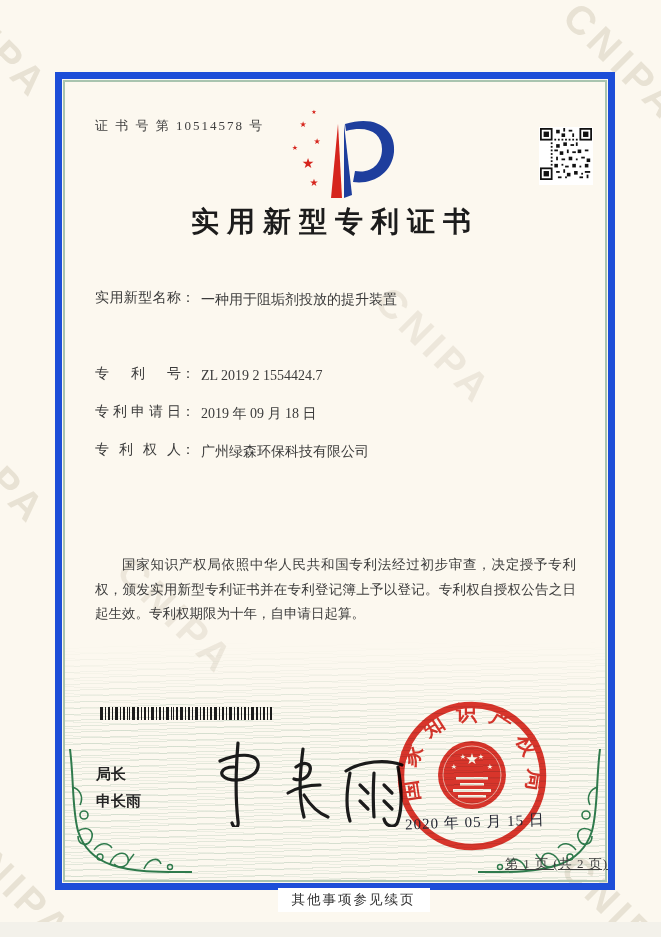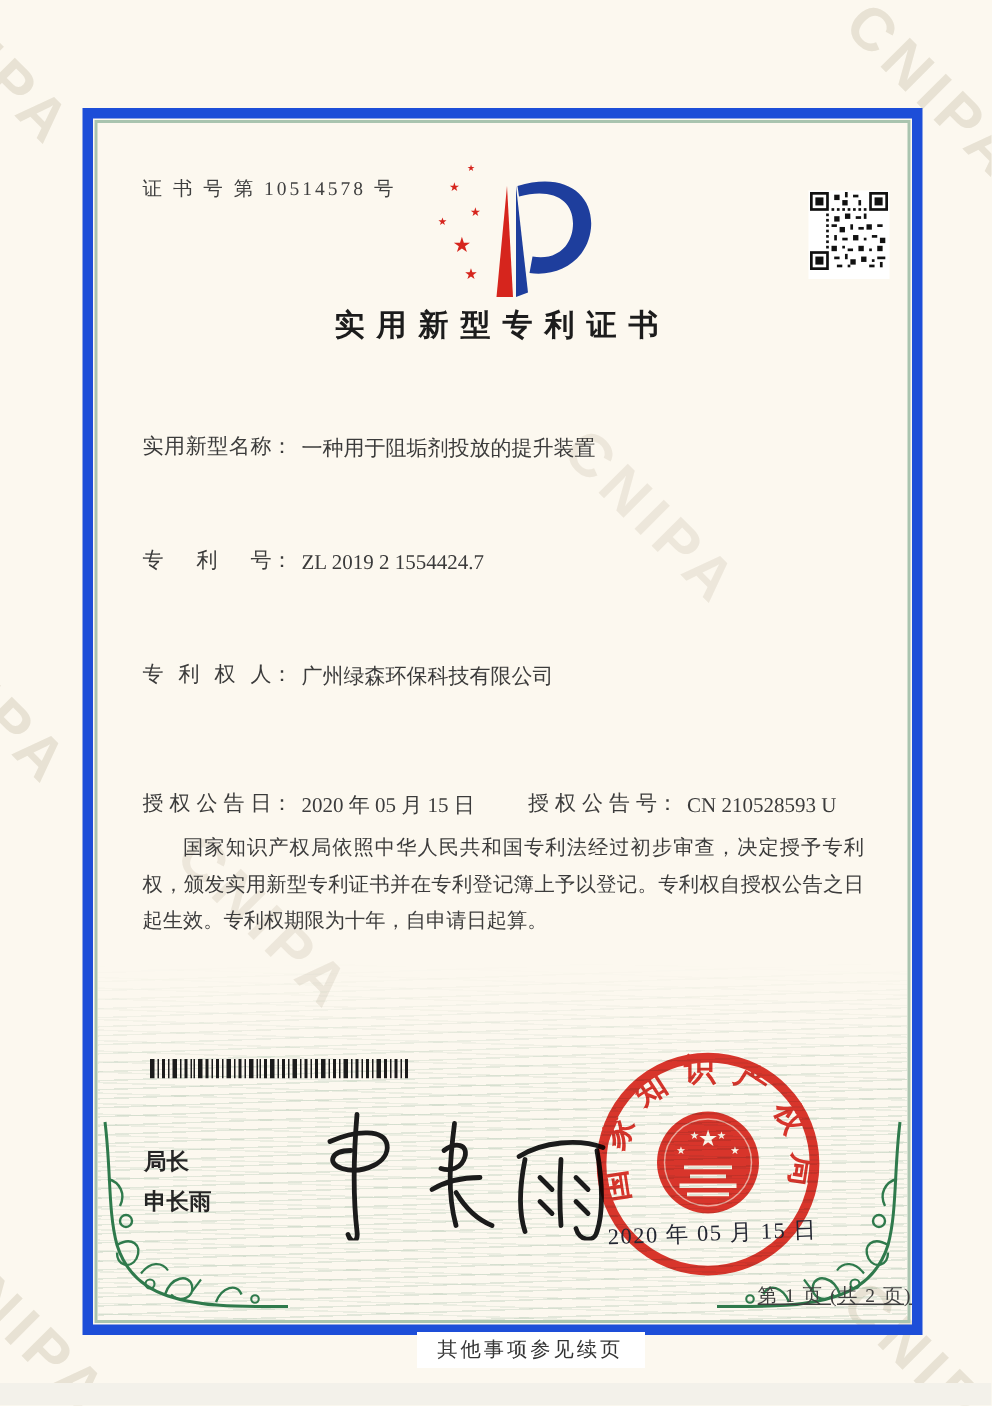--- a/index.html
+++ b/index.html
@@ -39,21 +39,21 @@
       repeating-linear-gradient(178deg, rgba(123,163,133,0.20) 0 1px, transparent 1px 6px),
       repeating-linear-gradient(182deg, rgba(123,163,133,0.13) 0 1px, transparent 1px 7px);
     -webkit-mask-image:linear-gradient(180deg,transparent,#000 35%);
     mask-image:linear-gradient(180deg,transparent,#000 35%);
   }
   .cert-no{position:absolute;left:33px;top:38px;font-size:13px;letter-spacing:2px;color:#3f3f3f;}
   .logo{position:absolute;left:225px;top:23px;}
   .qr{position:absolute;left:477px;top:48px;background:#fff;padding:1px;}
   .title{
     position:absolute;left:0;right:0;top:124px;text-align:center;
-    font-size:20px;font-weight:700;letter-spacing:8px;color:#1c1c1c;
+    font-size:28px;font-weight:700;letter-spacing:8px;color:#1c1c1c;
   }
   
   .row{position:absolute;left:33px;right:30px;font-size:14px;color:#3b3b3b;}
   .r0{top:210px}.r1{top:248px}.r2{top:286px}.r3{top:324px}.r4{top:362px}.r5{top:398px}.r6{top:448px}
   .flabel{
     display:inline-block;width:86px;text-align:justify;text-align-last:justify;
     vertical-align:top;
   }
   .colon{display:inline-block;vertical-align:top;}
   .fvalue{display:inline-block;vertical-align:top;margin-left:6px;white-space:pre-line;max-width:350px;line-height:21px;}
@@ -186,28 +186,25 @@
   </div>
 
   <div class="title">实用新型专利证书</div>
 
   <div class="row r0">
     <span class="flabel">实用新型名称</span><span class="colon">：</span><span class="fvalue">一种用于阻垢剂投放的提升装置</span>
   </div>
   <div class="row r2">
     <span class="flabel">专利号</span><span class="colon">：</span><span class="fvalue">ZL 2019 2 1554424.7</span>
   </div>
+  <div class="row r3">
+    <span class="flabel">专利申请日</span><span class="colon">：</span><span class="fvalue">2019 年 09 月 18 日</span>
+  </div>
   <div class="row r4">
     <span class="flabel">专利权人</span><span class="colon">：</span><span class="fvalue">广州绿森环保科技有限公司</span>
-  </div>
-  <div class="row r6">
-    <span class="flabel">授权公告日</span><span class="colon">：</span><span class="fvalue">2020 年 05 月 15 日</span>
-    <span class="grant">
-      <span class="flabel">授权公告号</span><span class="colon">：</span><span class="fvalue">CN 210528593 U</span>
-    </span>
   </div>
 
   <div class="paras">
     <p>国家知识产权局依照中华人民共和国专利法经过初步审查，决定授予专利权，颁发实用新型专利证书并在专利登记簿上予以登记。专利权自授权公告之日起生效。专利权期限为十年，自申请日起算。</p>
   </div>
 
   <div class="barcode">
     <svg width="172" height="13" viewBox="0 0 172 13" xmlns="http://www.w3.org/2000/svg">
       <g fill="#1c1c1c">
         <rect x="0" width="3" height="13"></rect>

